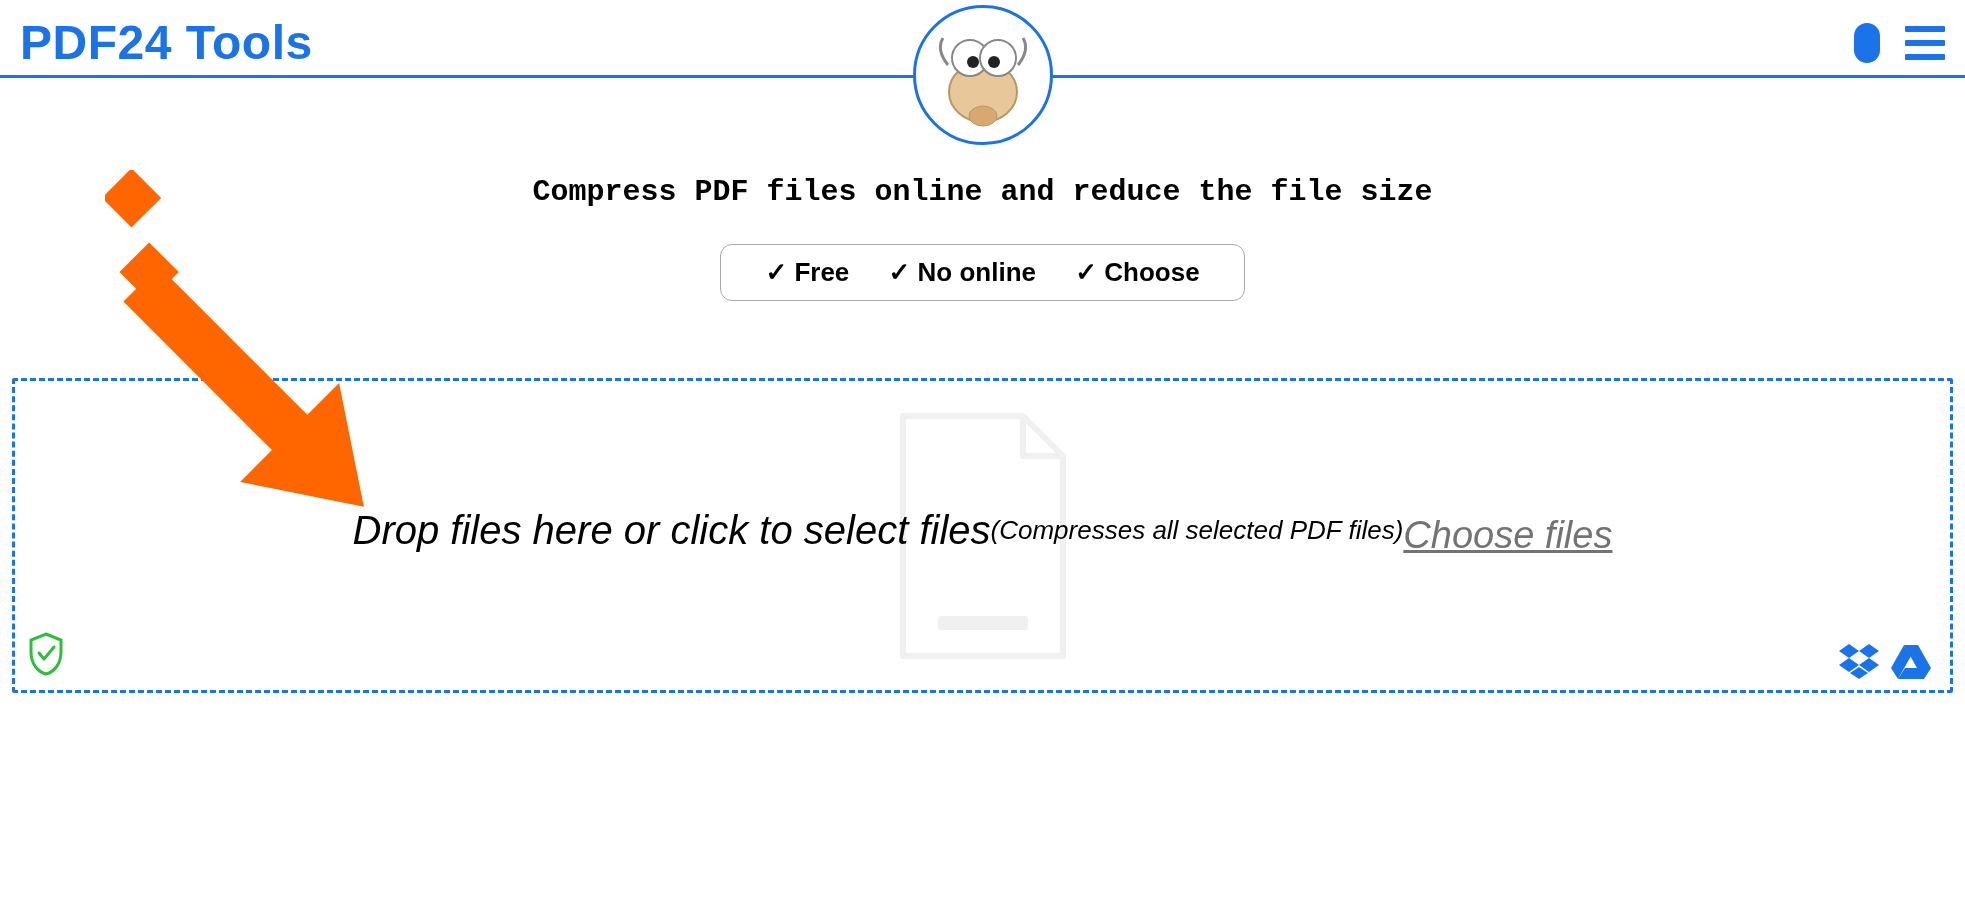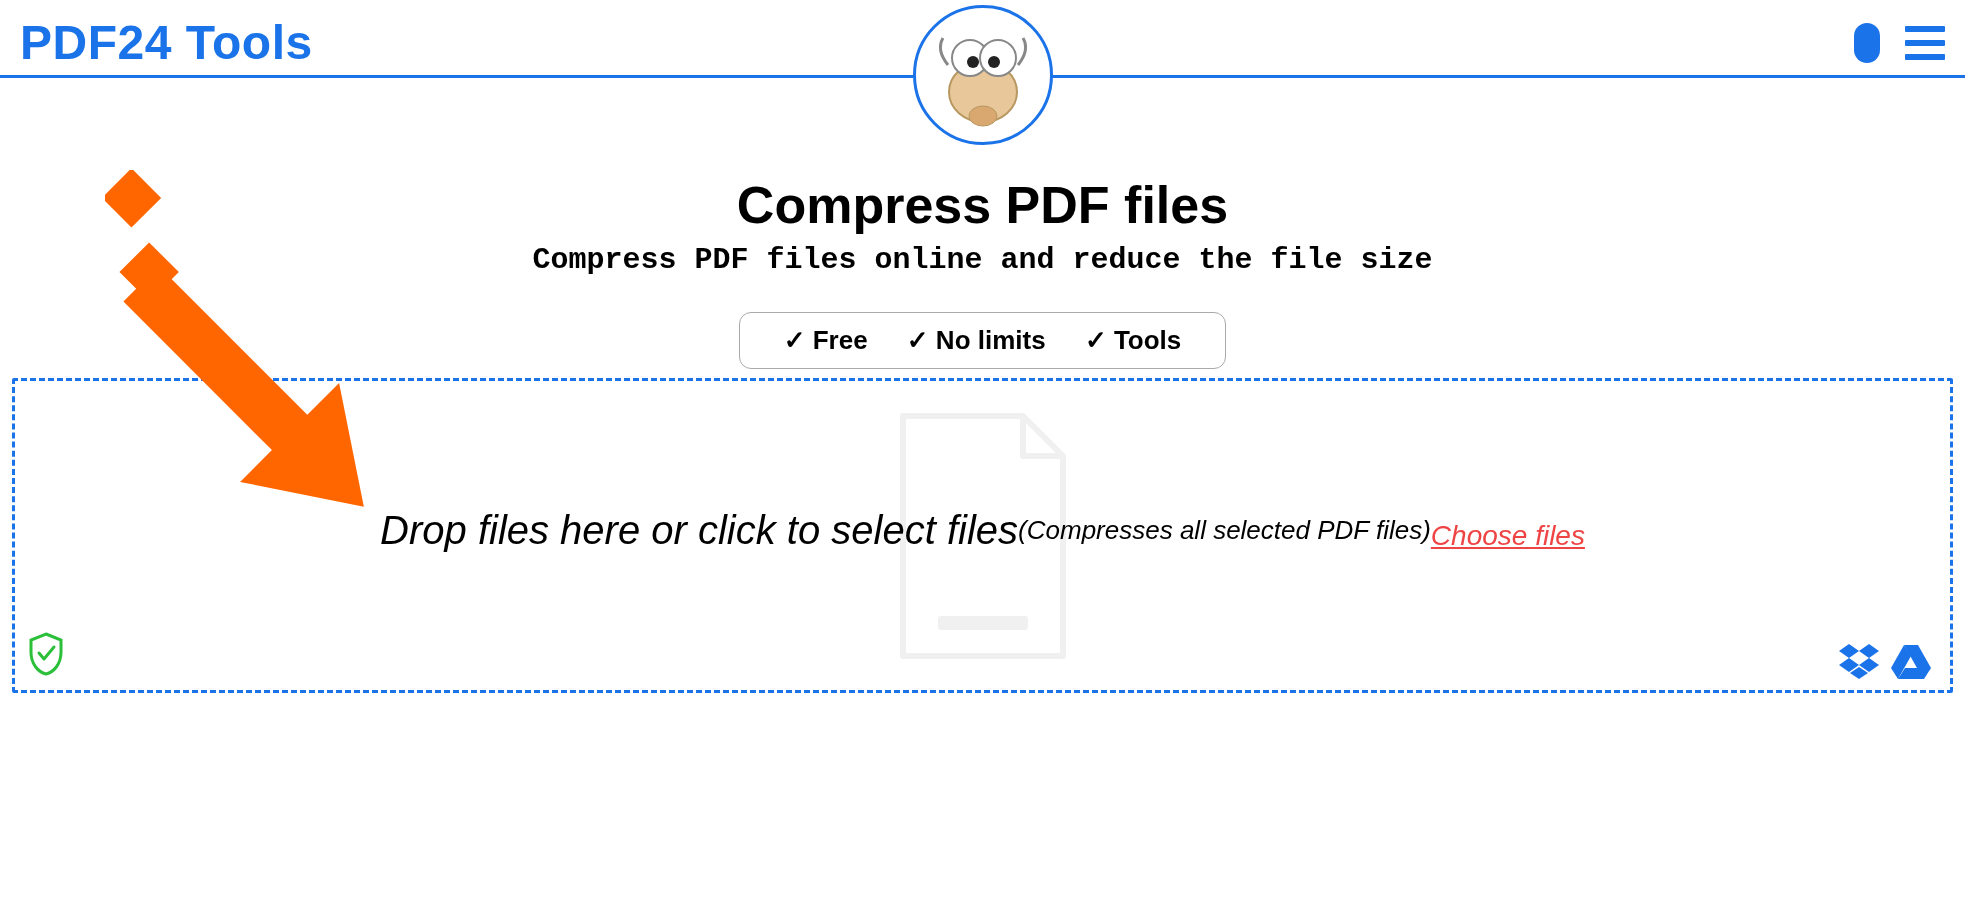--- a/index.html
+++ b/index.html
@@ -136,22 +136,22 @@
     z-index: 2;
     margin-bottom: 10px;
   }
   .drop-sub {
     font-size: 26px;
     color: #000;
     z-index: 2;
     margin-bottom: 11px;
   }
   .choose-link {
-    font-size: 28px;
-    color: #ef4444;
+    font-size: 38px;
+    color: #737373;
     text-decoration: underline;
     z-index: 2;
     cursor: pointer;
   }
   .shield-badge {
     position: absolute;
     left: 12px;
     bottom: 10px;
     z-index: 3;
   }
@@ -194,26 +194,25 @@
     <circle cx="42" cy="38" r="18" fill="#fff" stroke="#888" stroke-width="2"></circle>
     <circle cx="70" cy="38" r="18" fill="#fff" stroke="#888" stroke-width="2"></circle>
     <circle cx="45" cy="42" r="6" fill="#222"></circle>
     <circle cx="66" cy="42" r="6" fill="#222"></circle>
     <path d="M 20 45 Q 8 30 15 18" stroke="#888" stroke-width="3" fill="none"></path>
     <path d="M 90 45 Q 102 30 95 18" stroke="#888" stroke-width="3" fill="none"></path>
   </svg>
 </div>
 
 <div class="content">
-  <h1 class="title">Compress PDF files</h1>
   <div class="subtitle">Compress PDF files online and reduce the file size</div>
   <div class="badges">
     <span>✓ Free</span>
-    <span>✓ No limits</span>
-    <span>✓ Tools</span>
+    <span>✓ No online</span>
+    <span>✓ Choose</span>
   </div>
 </div>
 
 <div class="dropzone">
   <div class="dropzone-inner">
     <svg class="bg-doc" width="200" height="260" viewBox="0 0 200 260">
       <path d="M 20 10 L 140 10 L 180 50 L 180 250 L 20 250 Z" fill="none" stroke="#888" stroke-width="6" stroke-linejoin="round"></path>
       <path d="M 140 10 L 140 50 L 180 50" fill="none" stroke="#888" stroke-width="6" stroke-linejoin="round"></path>
       <rect x="55" y="210" width="90" height="14" fill="#888" rx="3"></rect>
     </svg>

